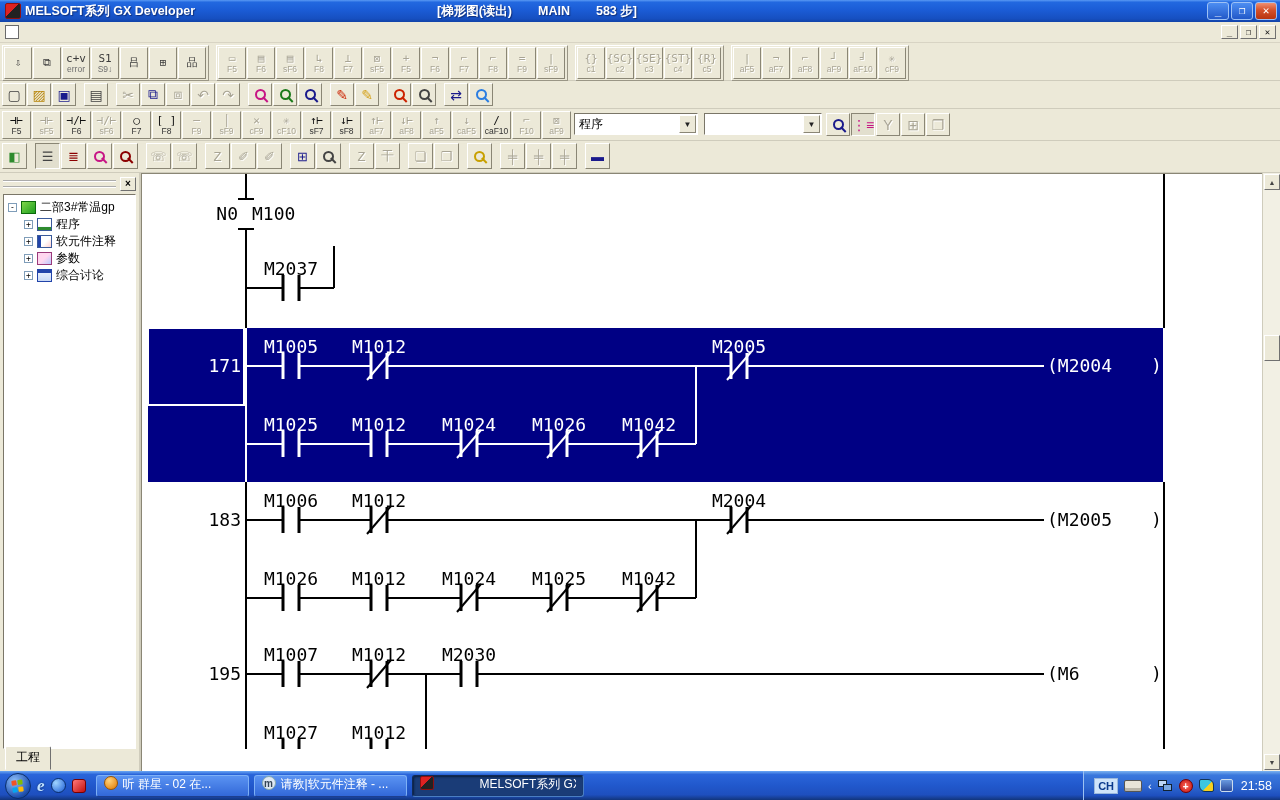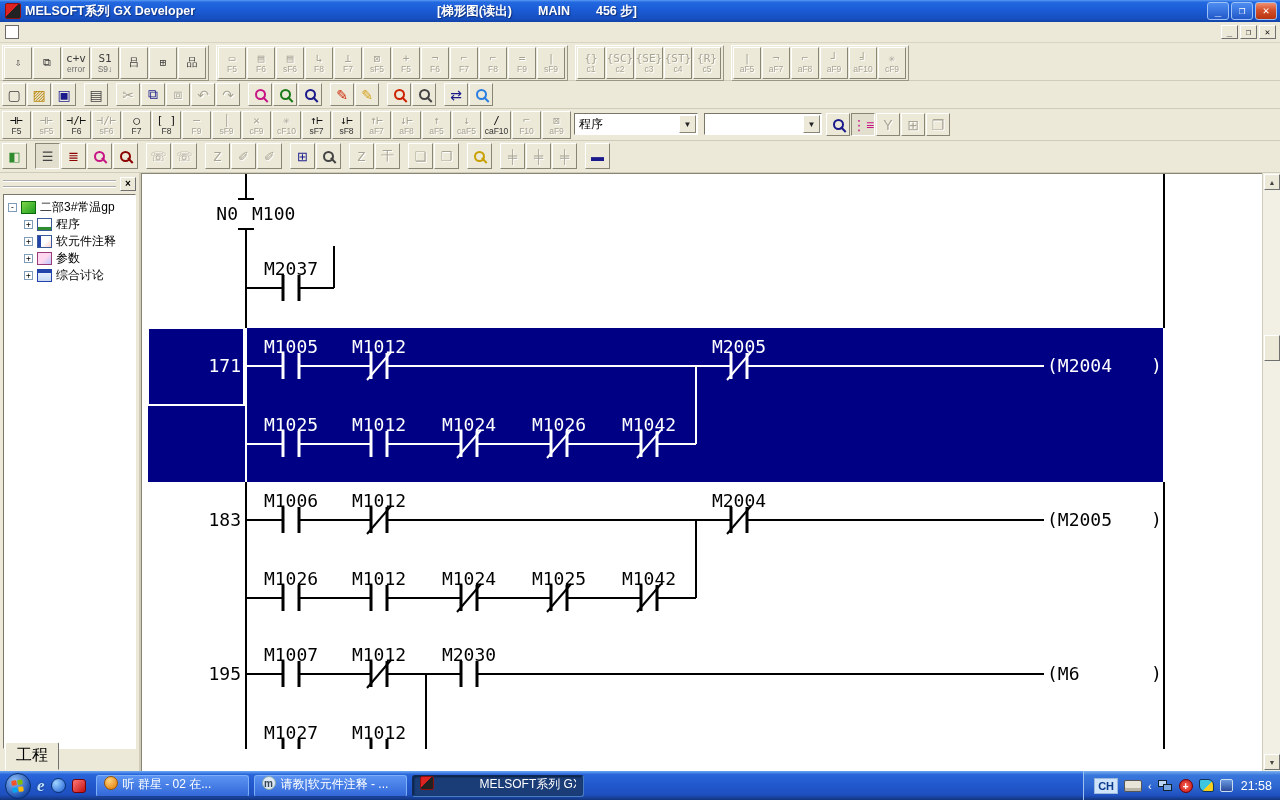--- a/index.html
+++ b/index.html
@@ -77,21 +77,21 @@
     color:#000; margin-right:4px; flex:0 0 9px; font-family:"DejaVu Sans Mono",monospace;}
   .trow .ticon { width:15px; height:13px; margin-right:4px; flex:0 0 15px; border:1px solid #555; }
   .trow.child { padding-left:16px; }
   .ti-root { background:linear-gradient(135deg,#7ed64a,#1e9e1e); border-color:#0c6a0c !important;}
   .ti-prog { background:linear-gradient(#fff 60%,#cfe0ff); border-color:#3a5a9a !important; box-shadow:inset 0 -3px 0 #2e8b2e;}
   .ti-comment { background:linear-gradient(135deg,#fff 55%,#ffd0d0); border-color:#3a5a9a !important; box-shadow:inset 3px 0 0 #2244aa;}
   .ti-param { background:linear-gradient(135deg,#ffd7ef 50%,#b9c9ff); border-color:#9a3a7a !important;}
   .ti-mem { background:linear-gradient(#eef4ff,#c9d9f5); border-color:#2244aa !important; box-shadow:inset 0 3px 0 #2244aa;}
   .tab-row { height:22px; display:flex; align-items:flex-end; padding:2px 0 1px 2px;}
   .tab { padding:2px 10px 3px 10px; background:#ece9d8; border:1px solid; border-color:#fff #707070 #ece9d8 #fff;
-    border-radius:2px 2px 0 0; font-size:16px;}
+    border-radius:2px 2px 0 0; font-size:12px;}
   .ladder-wrap { flex:1; background:#fff; border-left:1px solid #8a8675; border-top:1px solid #8a8675; position:relative; overflow:hidden;}
   .ladder-wrap svg { display:block; }
   .vscroll { width:18px; flex:0 0 18px; background:#f2f0e4; border-left:1px solid #cfccbc; position:relative; }
   .sbtn { position:absolute; left:1px; width:16px; height:16px; background:#ece9d8; border:1px solid; border-color:#fff #707070 #707070 #fff;
     font-size:7px; text-align:center; line-height:15px; color:#444;}
   .sthumb { position:absolute; left:1px; width:16px; height:26px; background:#ece9d8; border:1px solid; border-color:#fff #707070 #707070 #fff;}
 
   
   .statusbar { height:23px; flex:0 0 23px; background:#ece9d8; border-top:1px solid #fff; display:flex; align-items:center; padding:0 4px; }
   .status-msg { flex:1; font-size:12px; color:#000; padding-left:2px;}
@@ -135,21 +135,21 @@
 </style>
 </head>
 <body>
 
 <div class="app">
 
   <div class="titlebar">
     <div class="app-icon"></div>
     <div class="ttl">MELSOFT系列 GX Developer</div>
     <div class="doc-title">
-      <span>[梯形图(读出)</span><span>MAIN</span><span style="margin-right:0">456 步]</span>
+      <span>[梯形图(读出)</span><span>MAIN</span><span style="margin-right:0">583 步]</span>
     </div>
     <div class="winbtns">
       <div class="wbtn">_</div>
       <div class="wbtn">❐</div>
       <div class="wbtn close">✕</div>
     </div>
   </div>
 
   <div class="menubar">
     <div class="mdi-doc-icon"></div>

